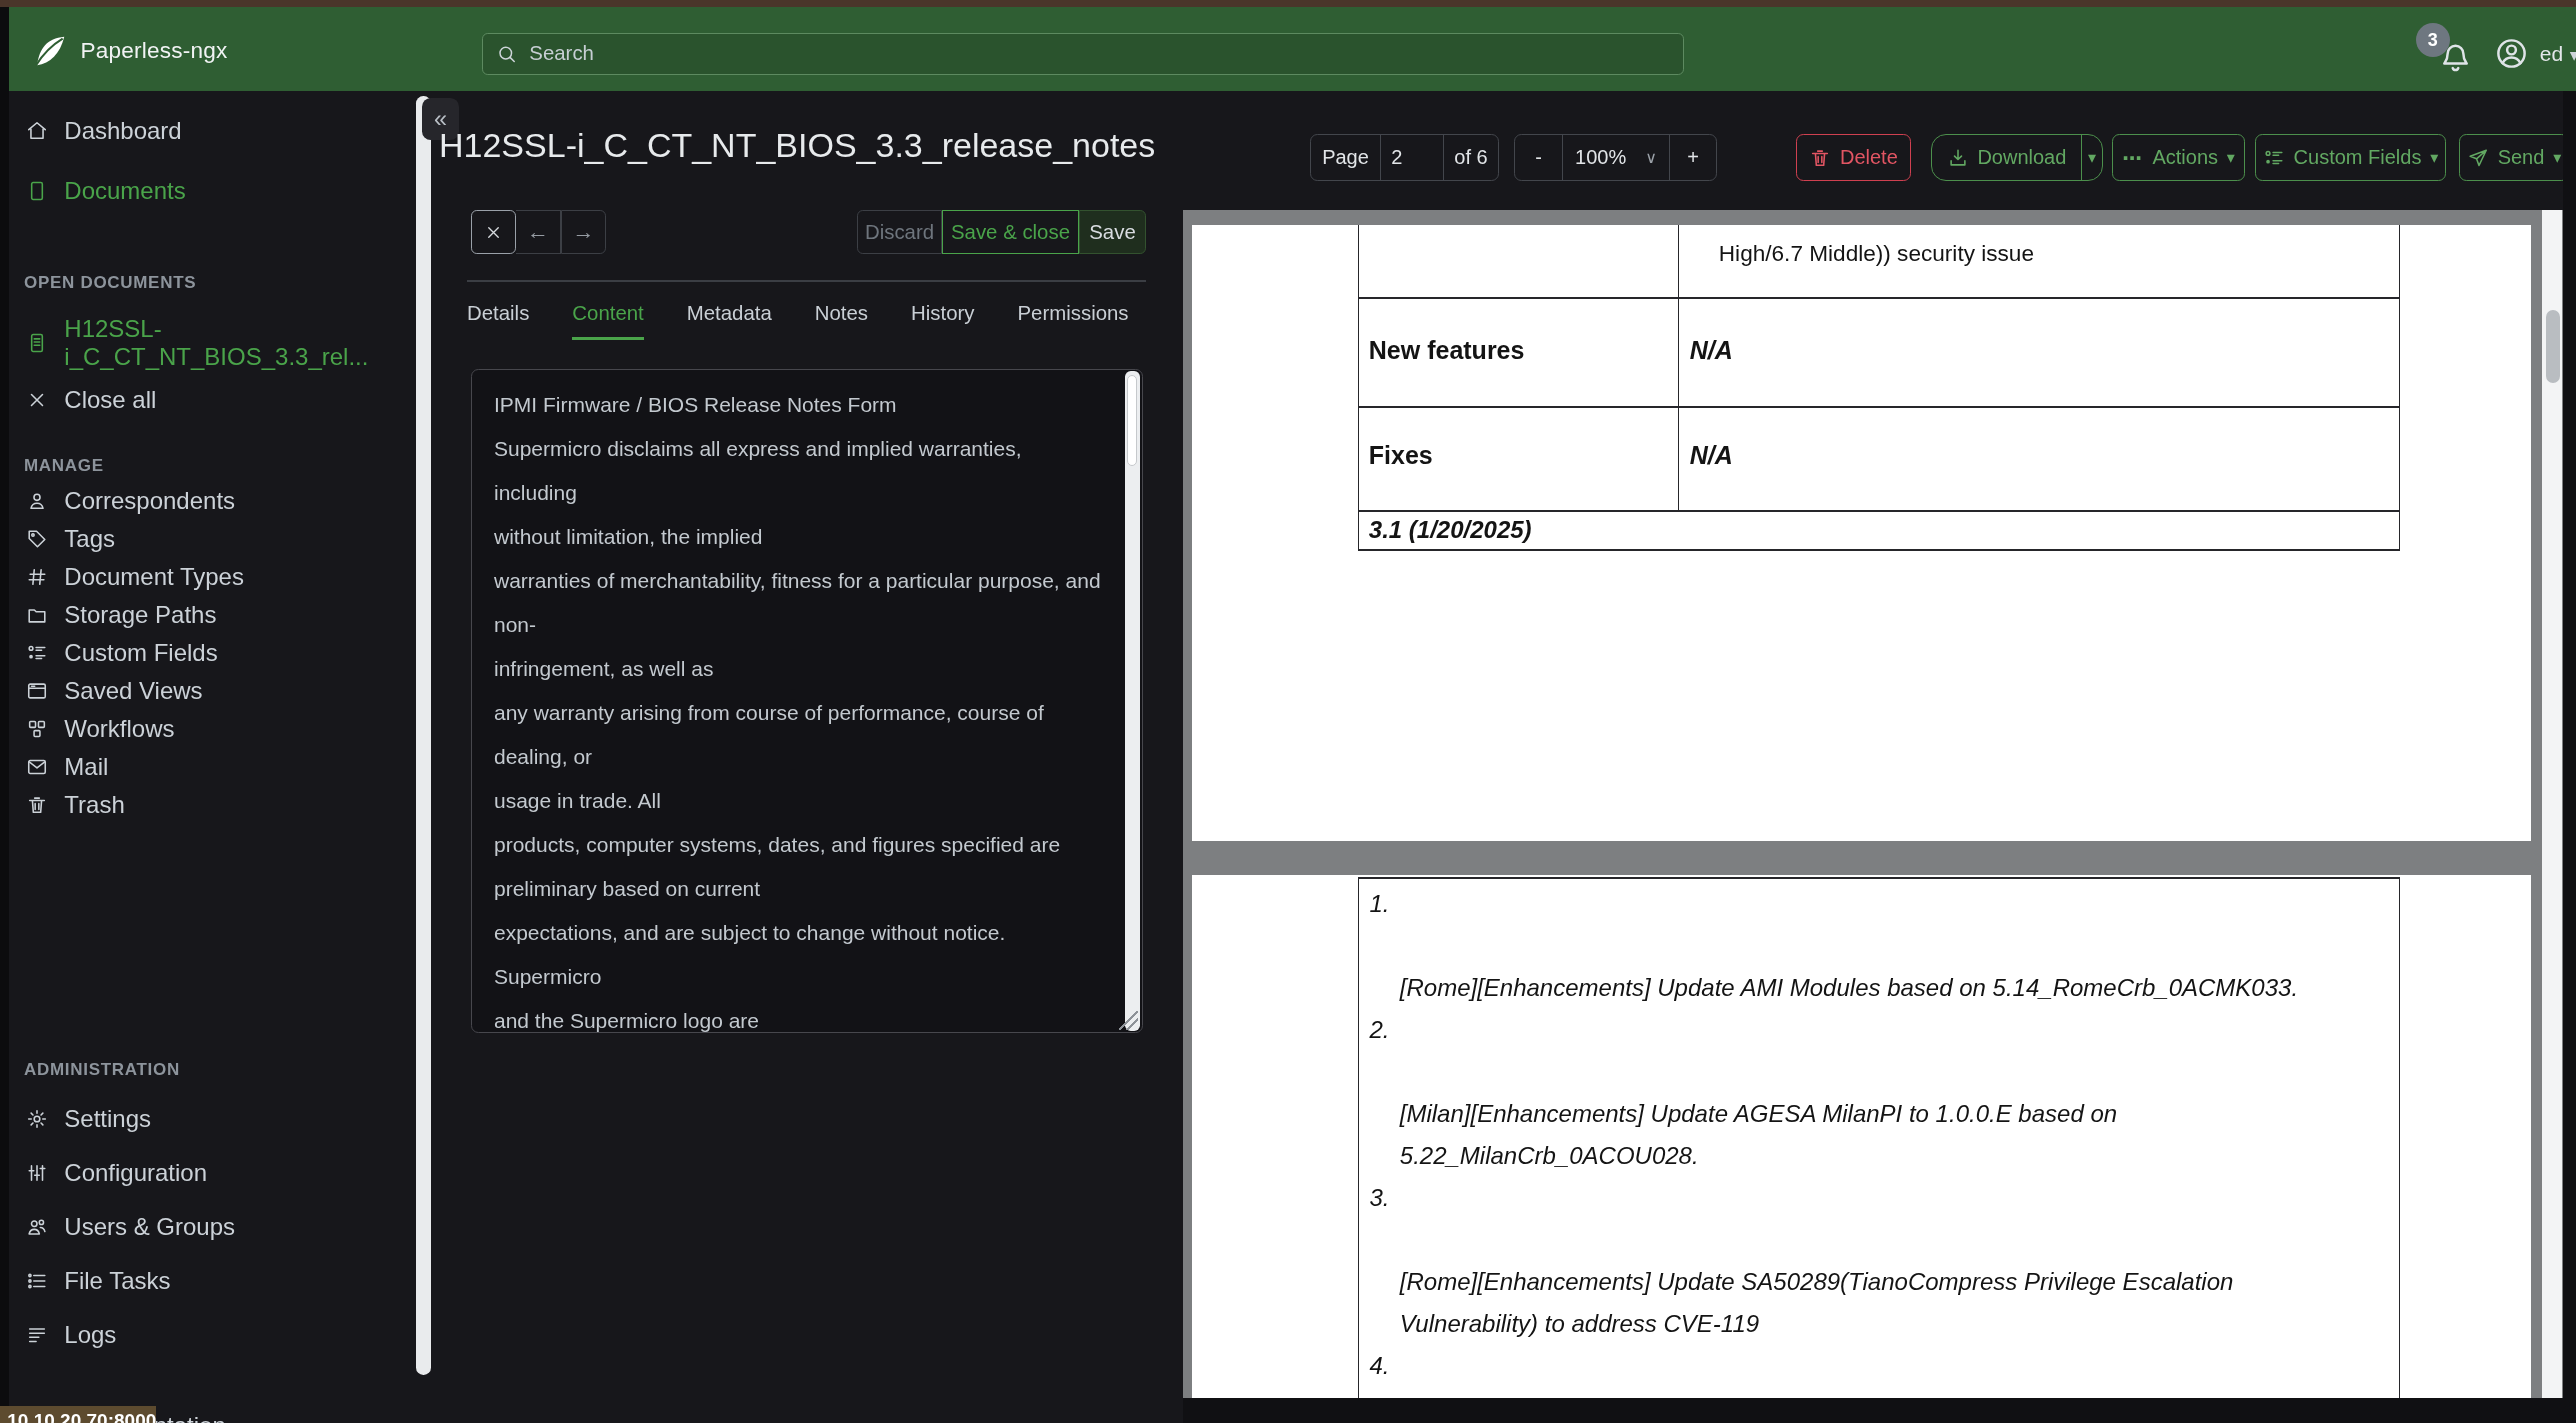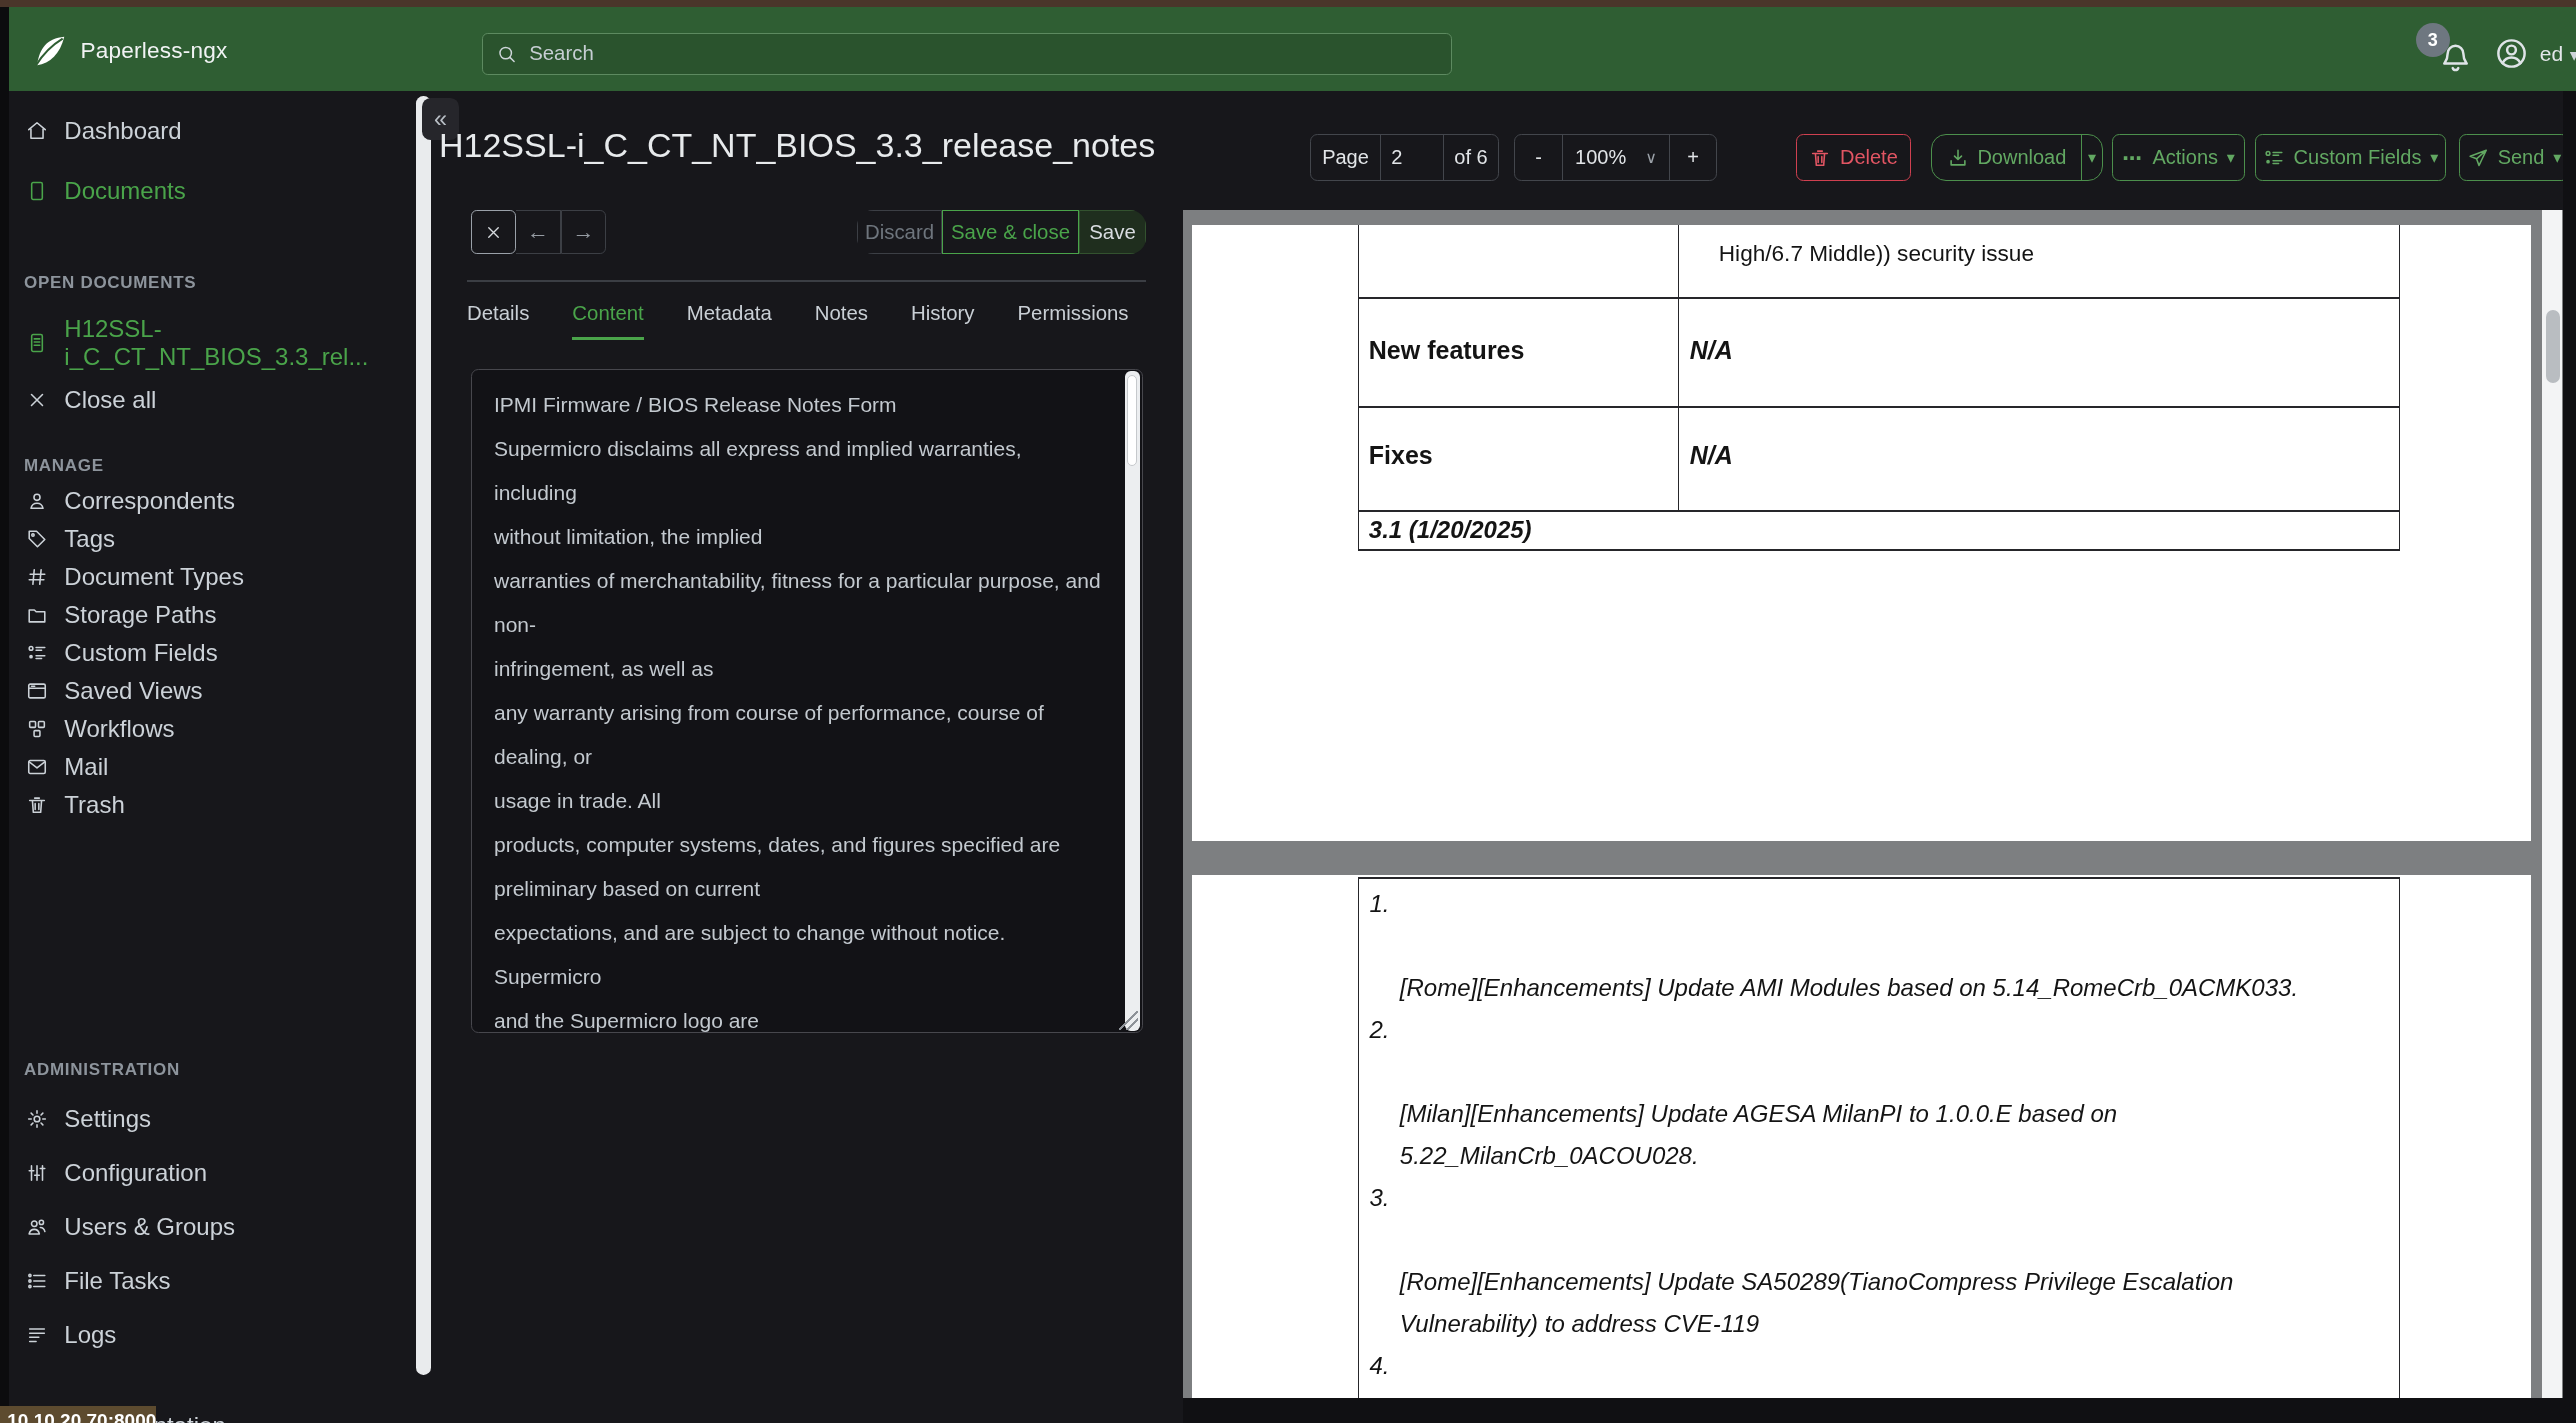--- a/index.html
+++ b/index.html
@@ -15,21 +15,21 @@
   .top-brown{left:0;top:0;width:2576px;height:7.3px;background:#4a352a;}
   .left-edge{left:0;top:7.3px;width:8.8px;height:1417px;background:#0c0c0e;}
   .right-edge{left:2563px;top:91px;width:13px;height:1333px;background:#101013;}
   .bottom-black{left:1183px;top:1398px;width:1393px;height:25.6px;background:#101013;}
 
   
   .header{left:8.8px;top:7.3px;width:2567px;height:84px;background:#2f5e33;}
   .brand{left:22px;top:23.4px;height:41px;gap:11.7px;color:#f1f3f4;}
   .brand .logo{width:38px;height:38px;color:#fff;}
   .brand .name{font-size:22.6px;font-weight:500;letter-spacing:0.2px;}
-  .search{left:473px;top:25.6px;width:970px;height:42px;background:#2a532d;border:1.5px solid #5d8a60;
+  .search{left:473px;top:25.6px;width:1202px;height:42px;background:#2a532d;border:1.5px solid #5d8a60;
           border-radius:5.8px;display:flex;align-items:center;padding:0 13px;gap:10.2px;box-sizing:border-box;}
   .search .s-icn{width:22px;height:22px;color:#cdd5d9;}
   .search input{background:transparent;border:none;outline:none;color:#d7dde1;font-size:20.4px;
                 font-family:inherit;width:100%;}
   .search input::placeholder{color:#c6ced3;opacity:1;}
   .bell{left:2429px;top:32px;width:35px;height:38px;color:#dfe4e8;}
   .badge{left:2407px;top:16px;width:34px;height:34px;border-radius:50%;background:#6e7780;color:#fff;
          font-size:18px;font-weight:bold;display:flex;align-items:center;justify-content:center;}
   .avatar{left:2485px;top:29px;width:35px;height:35px;color:#dfe4e8;}
   .uname{left:2531px;top:35px;font-size:21px;color:#e3e7ea;}
@@ -70,21 +70,21 @@
   .caret{font-size:16px;line-height:1;}
   .dots{font-weight:bold;letter-spacing:1.5px;}
 
   .nav-grp{left:471px;top:210px;height:44px;display:flex;border-radius:5.8px;}
   .nav-grp .ncell{width:45px;height:44px;display:flex;align-items:center;justify-content:center;
         border:1.5px solid #3c3f45;box-sizing:border-box;color:#969ca3;font-size:22px;}
   .nav-grp .ncell:first-child{border:1.5px solid #9aa1a9;border-radius:5.8px;color:#d7dbdf;}
   .nav-grp .ncell:nth-child(2){border-left:none;}
   .nav-grp .ncell:last-child{border-left:1.5px solid #3c3f45;border-radius:0 5.8px 5.8px 0;border-left-width:1.5px;}
 
-  .edit-grp{left:857px;top:210px;height:44px;display:flex;border-radius:16px;overflow:hidden;font-size:20.4px;}
+  .edit-grp{left:857px;top:210px;height:44px;display:flex;border-radius:1px;overflow:hidden;font-size:20.4px;}
   .edit-grp .ecell{display:flex;align-items:center;justify-content:center;height:44px;box-sizing:border-box;}
   .e-discard{width:85px;border:1.5px solid #3c3f45;border-radius:5.8px 0 0 5.8px;color:#6e757d;}
   .e-saveclose{width:137px;border:1.5px solid #4aa44a;color:#4aa44a;}
   .e-save{width:67px;background:#1f2e1e;border:1.5px solid #33522f;border-radius:0 5.8px 5.8px 0;color:#d8dce0;}
 
   .divider{left:467px;top:280px;width:679px;height:1.5px;background:#3b3e44;}
   .tabs{left:467px;top:302px;display:flex;gap:43px;font-size:20.4px;color:#c9cfd5;}
   .tab{padding-bottom:11.7px;border-bottom:3.7px solid transparent;}
   .tab.active{color:#4aa44a;border-bottom-color:#4aa44a;}
 

